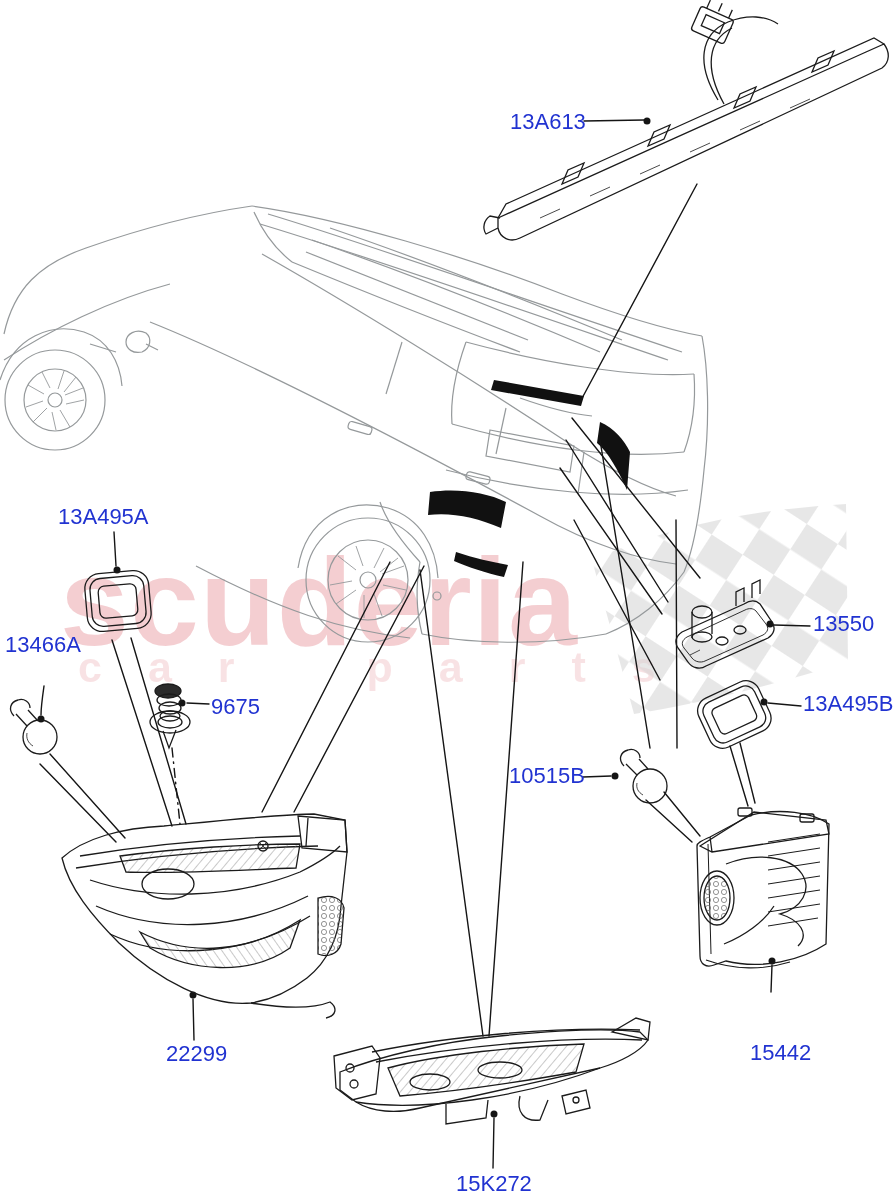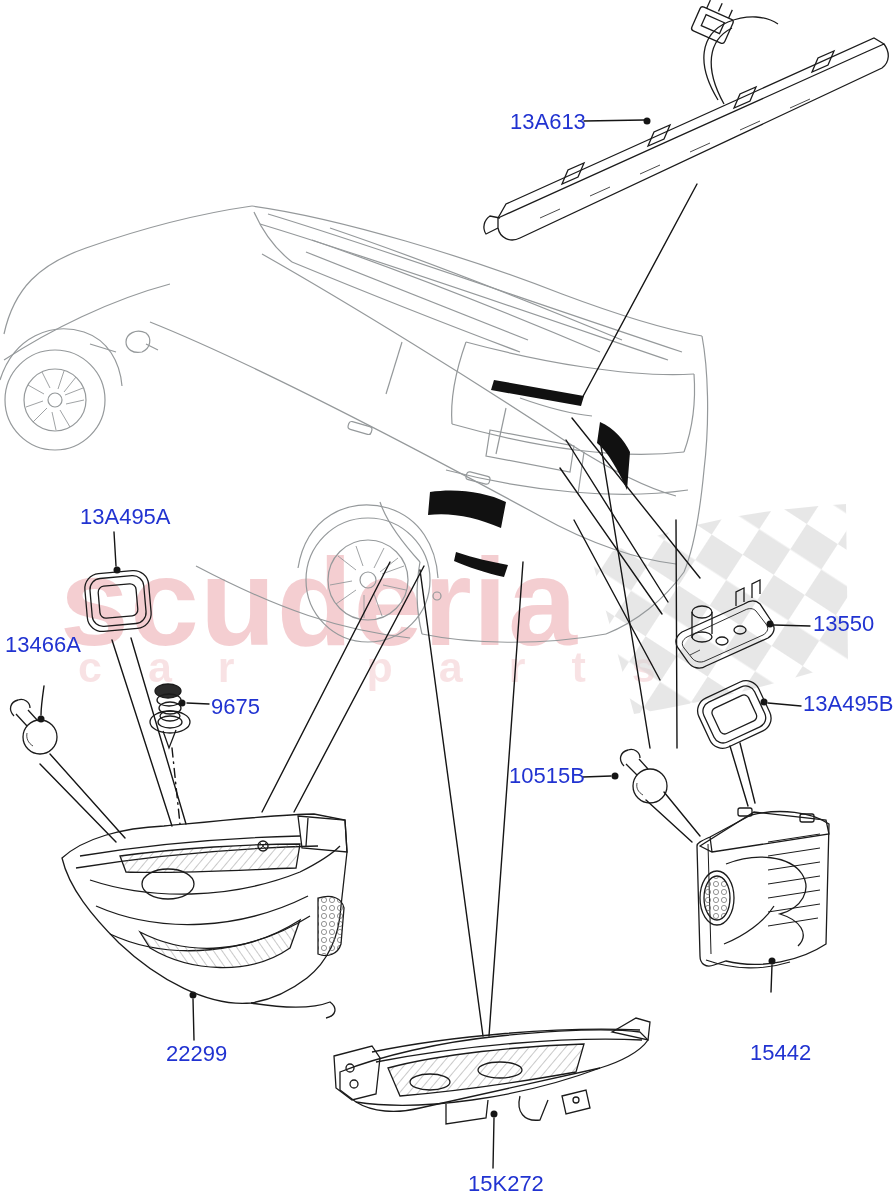--- a/index.html
+++ b/index.html
@@ -4,25 +4,25 @@
 <style>
   html,body{margin:0;padding:0;background:#ffffff;}
   .stage{position:relative;width:894px;height:1200px;background:#fff;overflow:hidden;
          font-family:"Liberation Sans",sans-serif;}
   .wm{position:absolute;color:#d8535e;font-weight:bold;user-select:none;white-space:nowrap;line-height:1;}
   #wm-brand{left:60px;top:540px;font-size:124px;letter-spacing:1px;opacity:.28;}
   #wm-tag{left:78px;top:646px;font-size:43px;letter-spacing:46px;word-spacing:28px;opacity:.16;}
   #art{position:absolute;left:0;top:0;}
   .plabel{position:absolute;font-size:22px;color:#2133d1;cursor:pointer;}
   #lbl-13A613{left:510px;top:109px}
-  #lbl-13A495A{left:80px;top:504px}
+  #lbl-13A495A{left:58px;top:504px}
   #lbl-13466A{left:5px;top:632px}
   #lbl-9675{left:211px;top:694px}
   #lbl-13404{left:166px;top:1041px}
-  #lbl-15K272{left:468px;top:1171px}
+  #lbl-15K272{left:456px;top:1171px}
   #lbl-13466B{left:509px;top:763px}
   #lbl-13550{left:813px;top:611px}
   #lbl-13A495B{left:803px;top:691px}
   #lbl-15442{left:750px;top:1040px}
 </style>
 </head>
 <body>
 
 <div class="stage">
 

